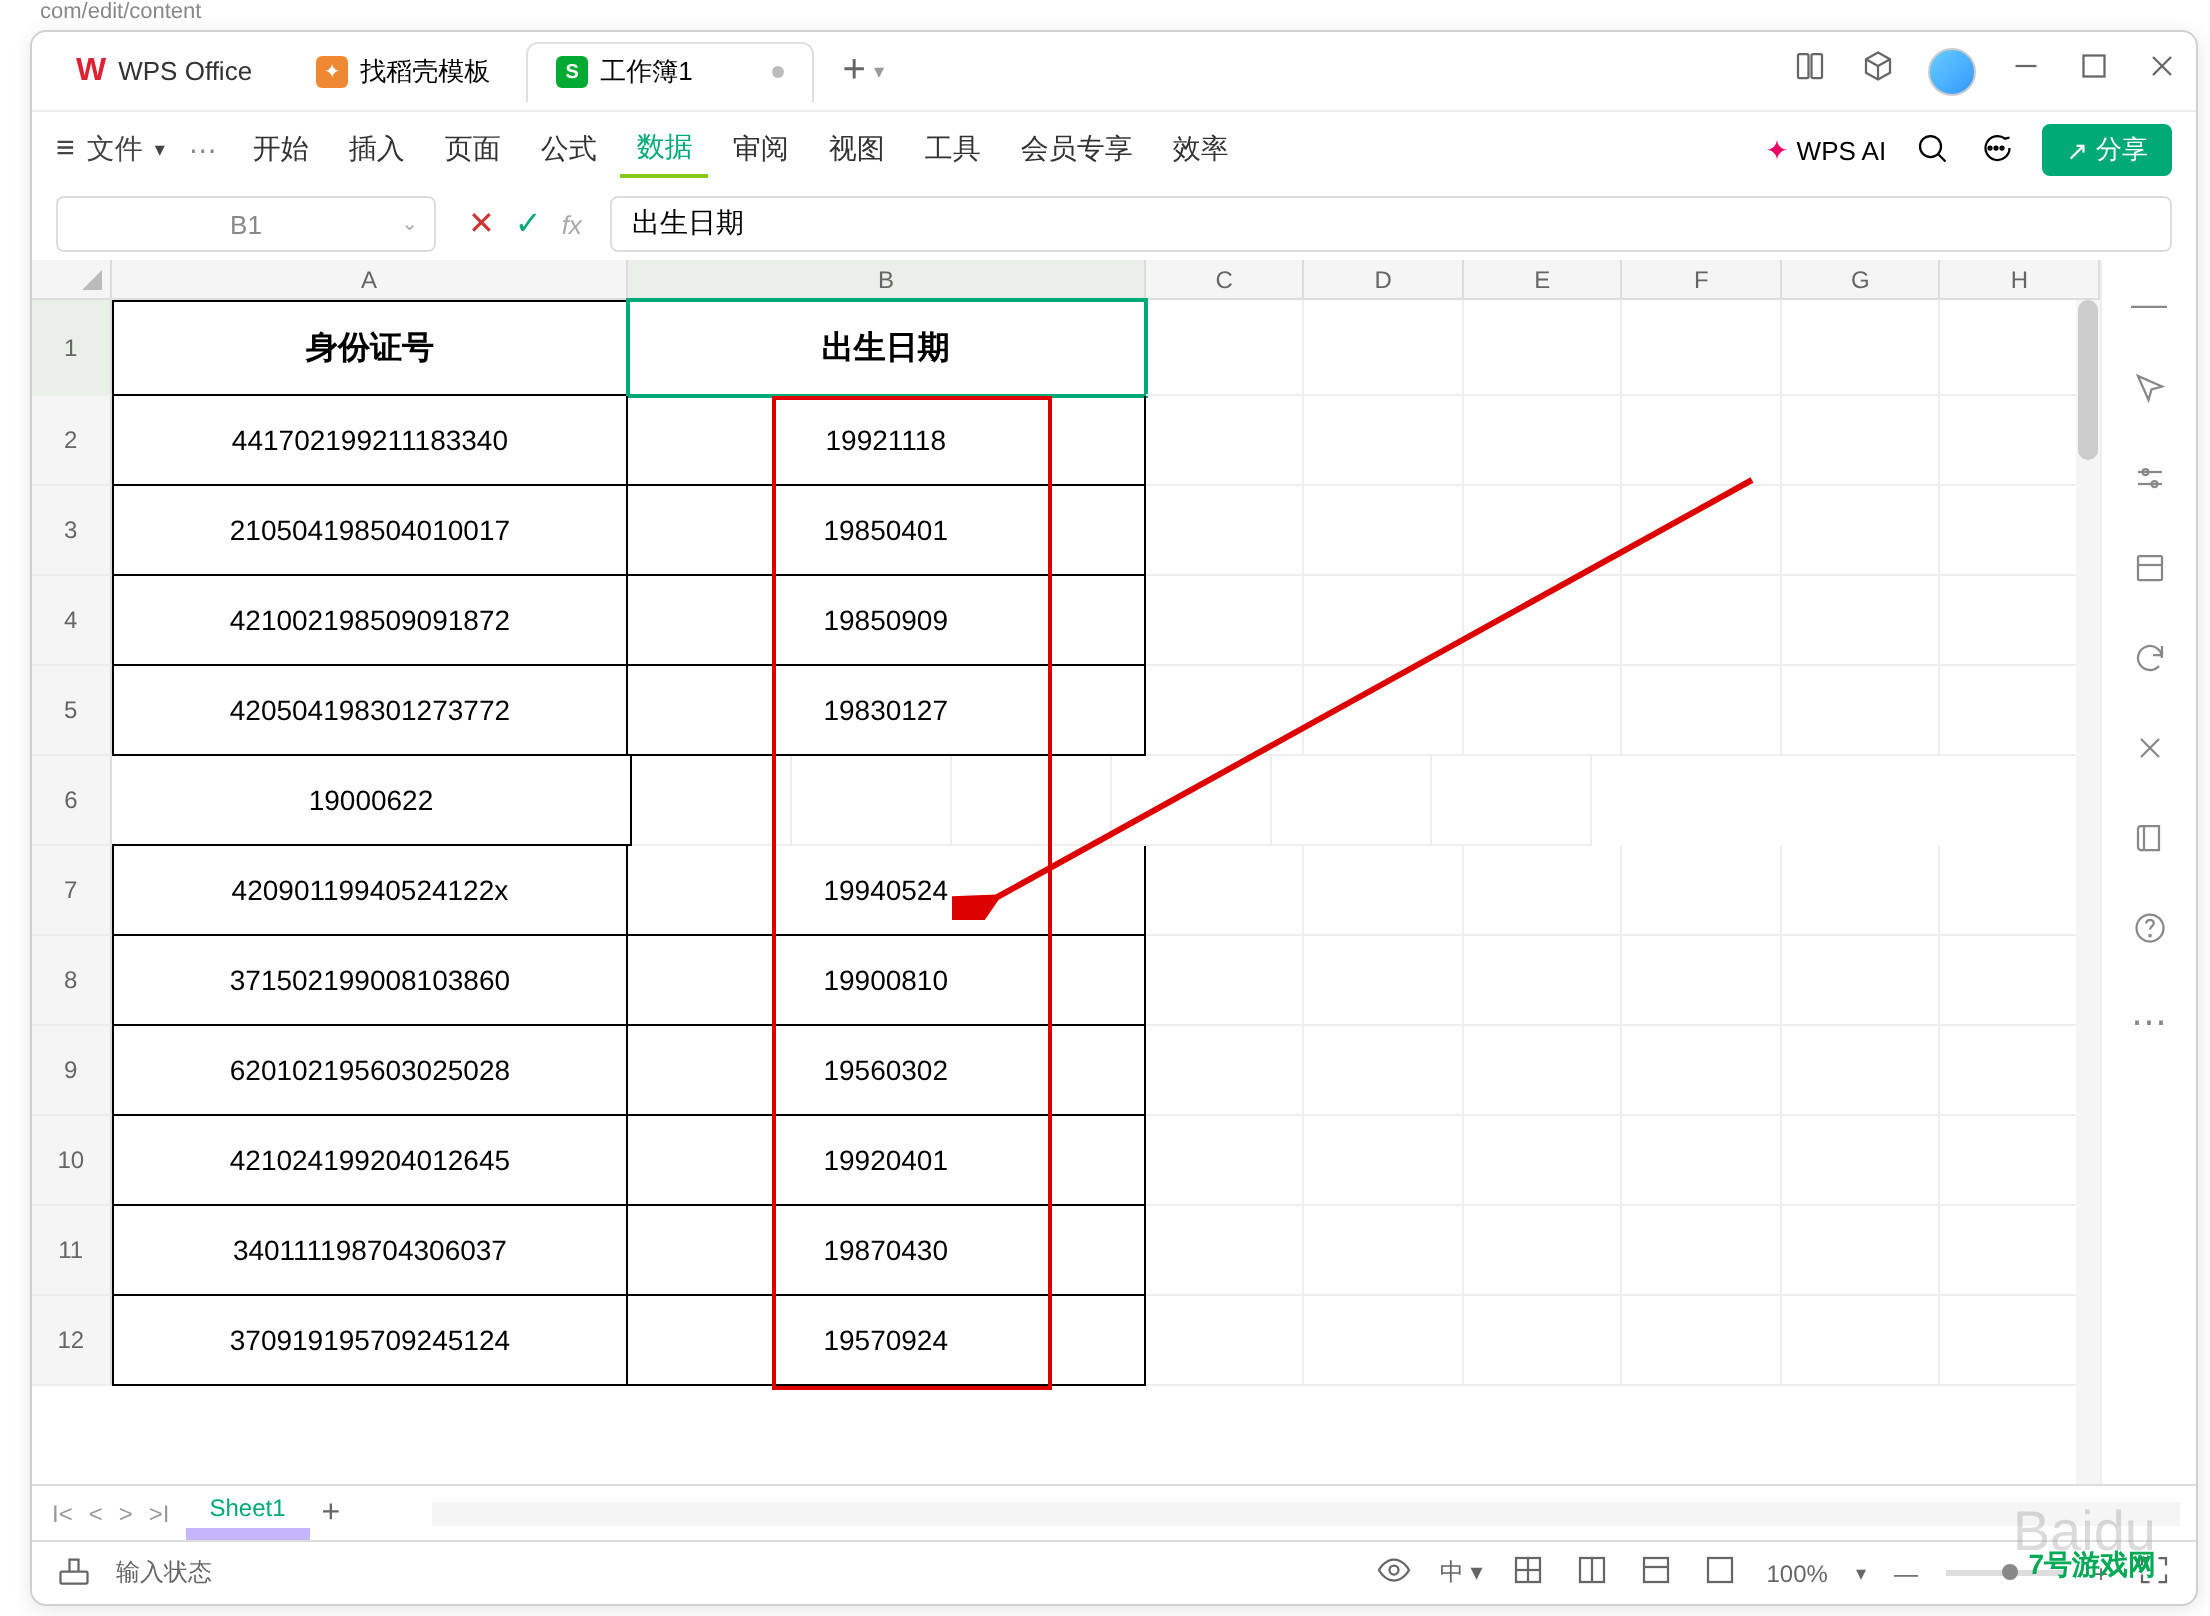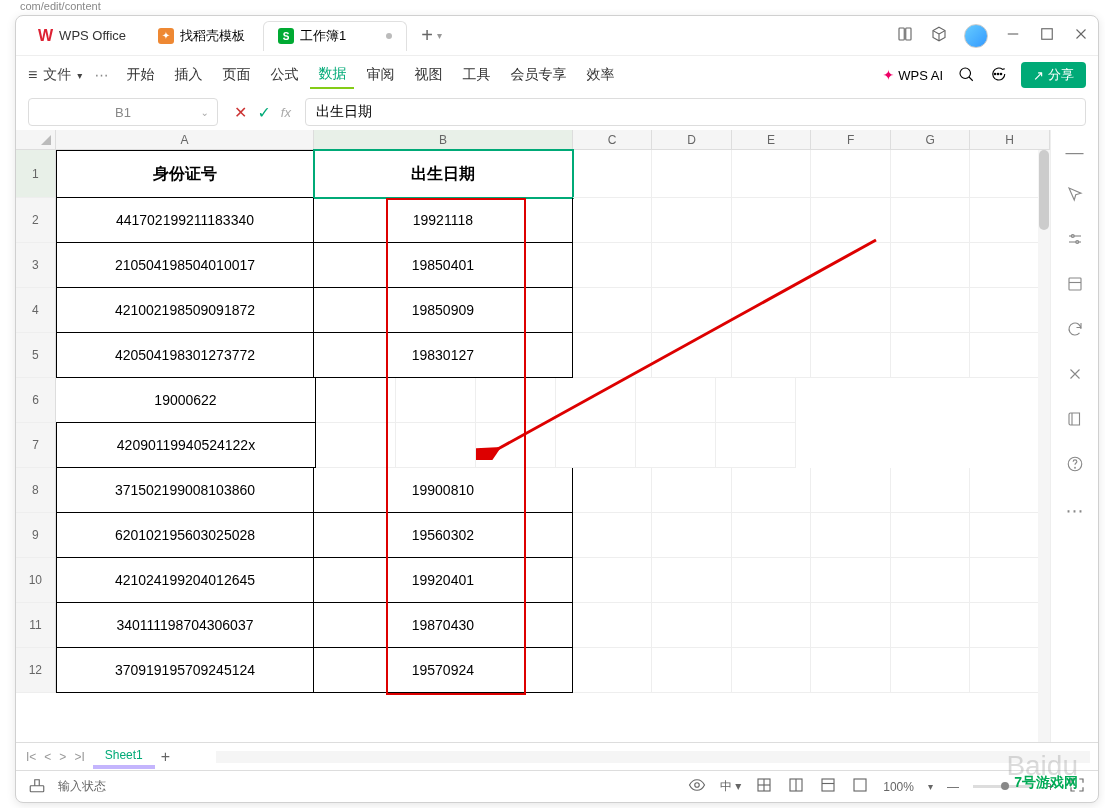--- a/index.html
+++ b/index.html
@@ -57,21 +57,21 @@
 .cell.other { width: 80px; border-color: #eee; }
 .header-row .cell { font-weight: bold; font-size: 16px; }
 .selected-cell { outline: 2px solid #0a7; outline-offset: -1px; }
 .red-box { position: absolute; border: 2px solid #d00; pointer-events: none; }
 .arrow-svg { position: absolute; pointer-events: none; }
 .side-panel { width: 48px; border-left: 1px solid #eee; display: flex; flex-direction: column; align-items: center; padding-top: 12px; gap: 22px; color: #888; }
 .side-panel > * { cursor: pointer; font-size: 18px; }
 .sheet-tabs { height: 28px; display: flex; align-items: center; border-top: 1px solid #ddd; padding: 0 8px; font-size: 12px; gap: 6px; }
 .sheet-nav { display: flex; gap: 4px; color: #999; }
 .sheet-nav span { cursor: pointer; padding: 0 2px; }
-.sheet-tab { padding: 3px 12px; font-weight: 500; color: #0a7; border-bottom: 4px solid #c4b5fd; }
+.sheet-tab { padding: 3px 12px; font-weight: 500; color: #0a7; border-bottom: 6px solid #c4b5fd; }
 .sheet-add { font-size: 16px; cursor: pointer; color: #666; }
 .status-bar { height: 32px; display: flex; align-items: center; border-top: 1px solid #ddd; padding: 0 12px; font-size: 12px; color: #666; gap: 14px; }
 .status-left { display: flex; align-items: center; gap: 12px; }
 .status-right { margin-left: auto; display: flex; align-items: center; gap: 14px; }
 .vscroll { position: absolute; right: 0; top: 20px; bottom: 0; width: 12px; background: #f5f5f5; }
 .vscroll-thumb { position: absolute; top: 0; width: 10px; left: 1px; height: 80px; background: #ccc; border-radius: 5px; }
 .hscroll { height: 12px; background: #f5f5f5; position: relative; margin-left: 40px; }
 .watermark { position: absolute; right: 20px; bottom: 20px; opacity: 0.35; font-size: 28px; color: #999; font-weight: normal; pointer-events: none; text-align: right; }
 .watermark2 { position: absolute; right: 20px; bottom: 10px; font-size: 14px; color: #0a5; font-weight: bold; pointer-events: none; }
 svg.ti { width: 18px; height: 18px; stroke: currentColor; fill: none; stroke-width: 1.5; }
@@ -252,20 +252,21 @@
             <div class="cell other"></div>
             <div class="cell other"></div>
             <div class="cell other"></div>
             <div class="cell other"></div>
             <div class="cell other"></div>
             <div class="cell other"></div>
           </div>
           <div class="row">
             <div class="row-h">7</div>
             <div class="cell a">42090119940524122x</div>
+            <div class="cell b">19940524</div>
             <div class="cell other"></div>
             <div class="cell other"></div>
             <div class="cell other"></div>
             <div class="cell other"></div>
             <div class="cell other"></div>
             <div class="cell other"></div>
           </div>
           <div class="row">
             <div class="row-h">8</div>
             <div class="cell a">371502199008103860</div>

